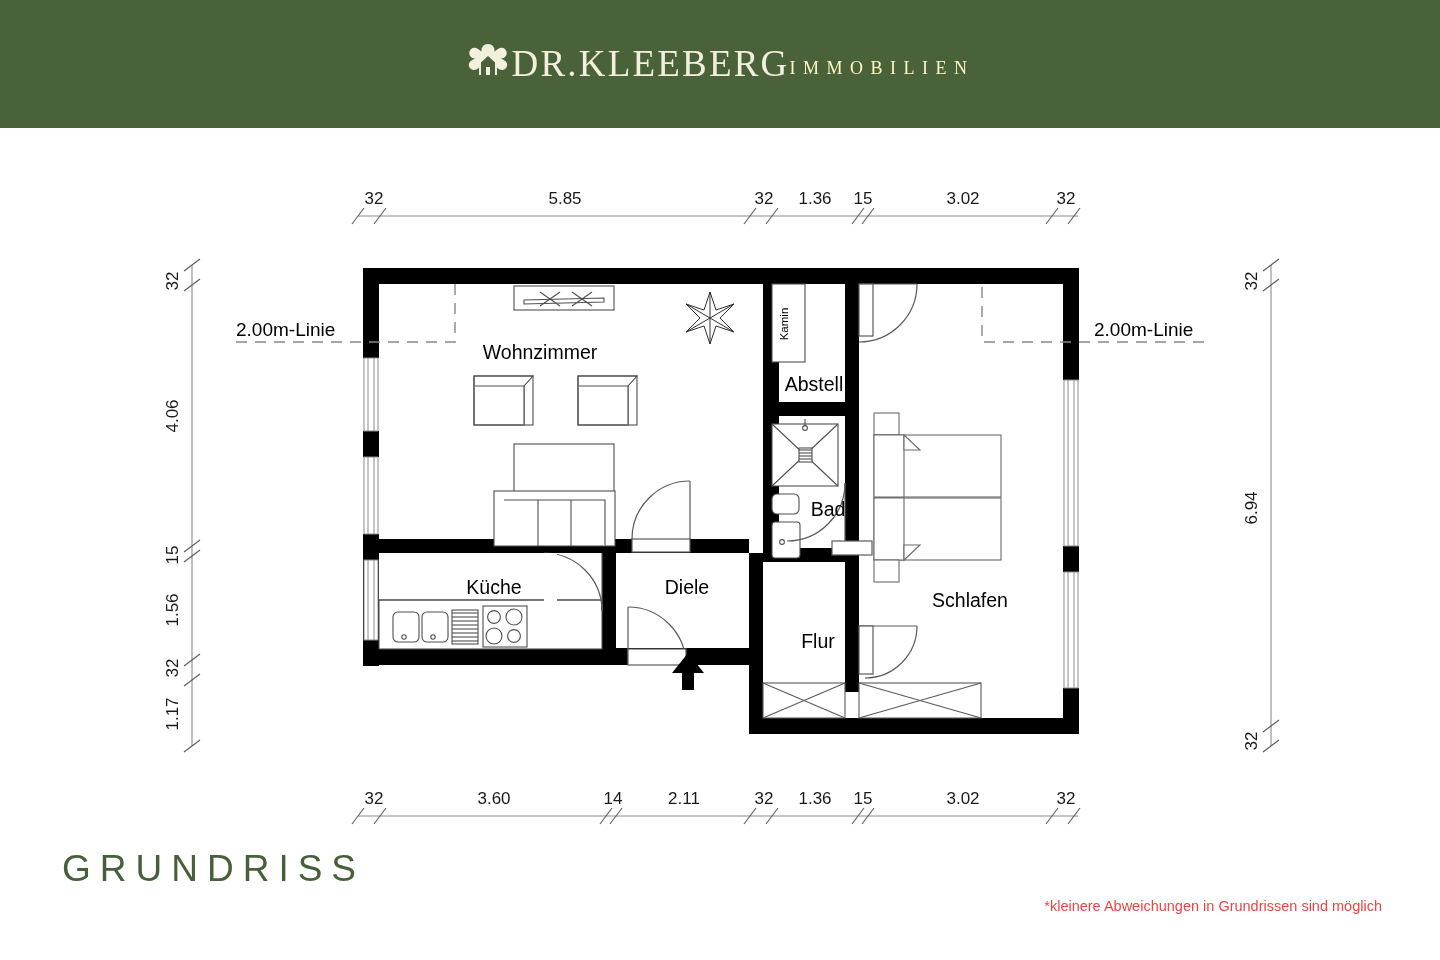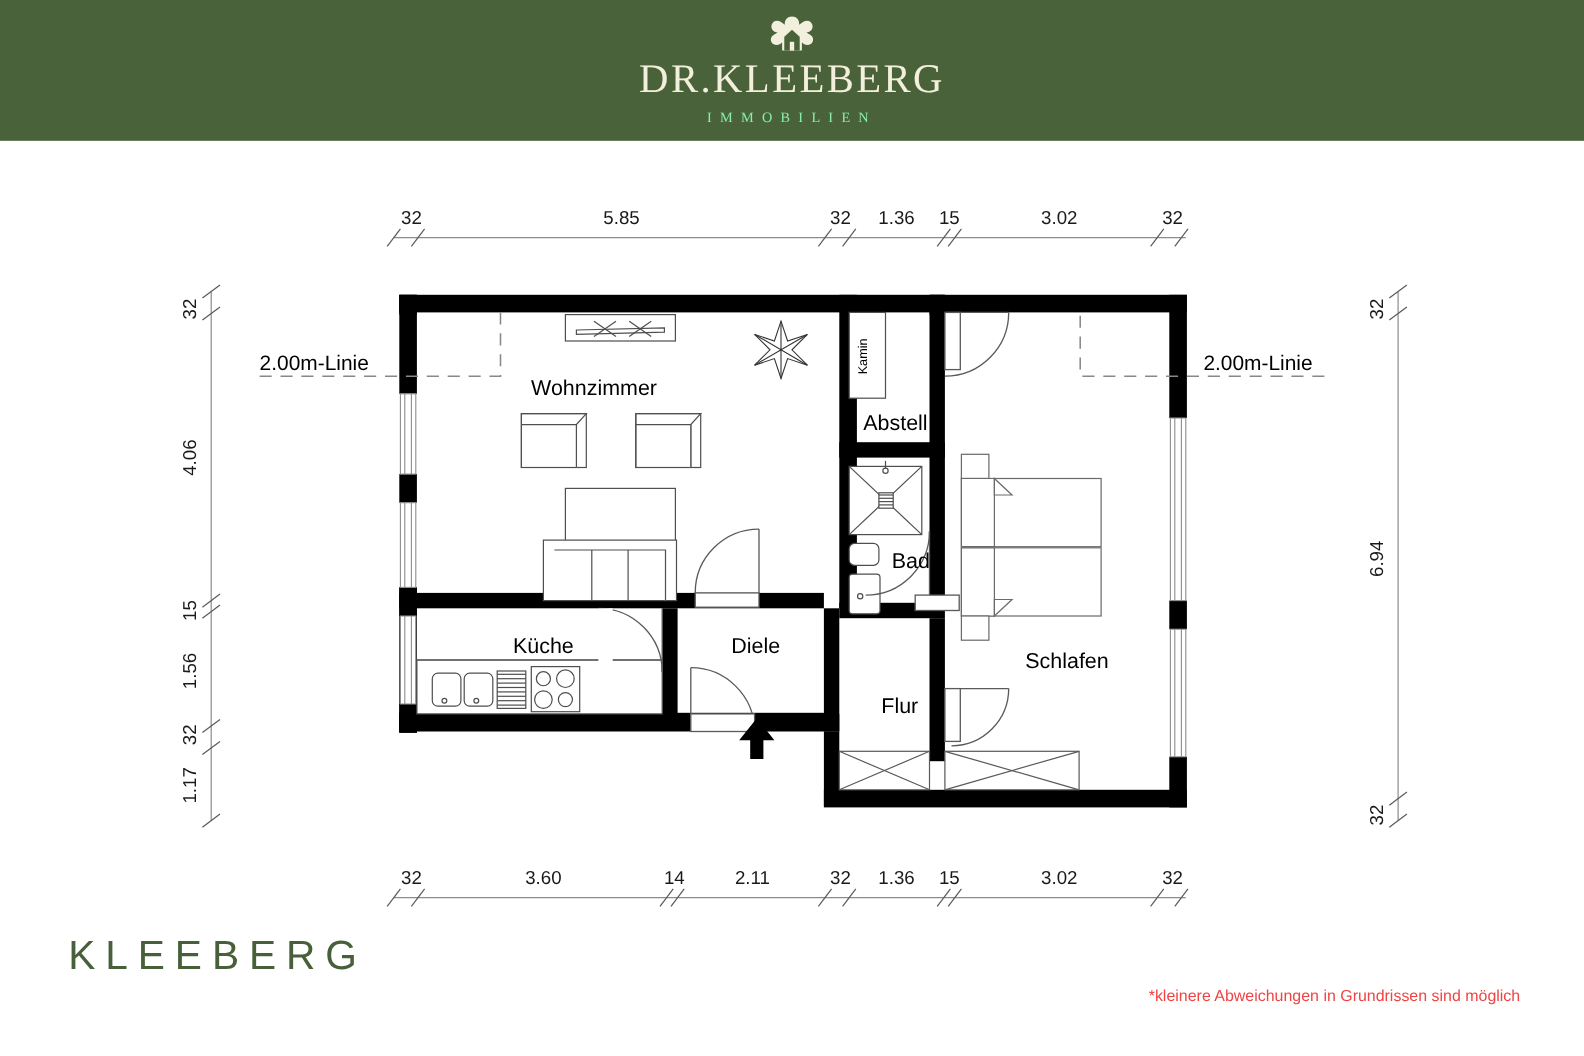--- a/index.html
+++ b/index.html
@@ -8,34 +8,34 @@
     background:#ffffff;
     font-family:"Liberation Sans", sans-serif;
     overflow:hidden;
     position:relative;
   }
 
   
   #header{
     position:absolute;left:0;top:0;width:1440px;height:128px;
     background:#4a623a;
-    display:flex;flex-direction:column;align-items:center;justify-content:center;
+    display:flex;flex-direction:row;align-items:center;justify-content:center;
   }
   #logo-mark{width:46px;height:40px;margin-bottom:2px;}
   #brand-name{
     color:#f2f0dc;
     font-size:37px;
     letter-spacing:2.2px;
     font-family:"Liberation Serif", serif;
     line-height:1;
     margin-top:-2px;
   }
   #brand-sub{
-    color:#86efac;
-    font-size:13px;
+    color:#fef9c3;
+    font-size:18px;
     letter-spacing:7.5px;
     margin-top:8px;
     font-family:"Liberation Serif", serif;
   }
 
   
   #grundriss-title{
     position:absolute;left:62px;top:848px;
     font-size:37px;color:#47603a;letter-spacing:9px;
     font-family:"Liberation Sans", sans-serif;
@@ -395,14 +395,14 @@
   <text class="roomlabel" x="494" y="466" text-anchor="middle">Küche</text>
   <text class="roomlabel" x="687" y="466" text-anchor="middle">Diele</text>
   <text class="roomlabel" x="814" y="263" text-anchor="middle">Abstell</text>
   <text class="roomlabel" x="828" y="388" text-anchor="middle">Bad</text>
   <text class="roomlabel" x="818" y="520" text-anchor="middle">Flur</text>
   <text class="roomlabel" x="970" y="479" text-anchor="middle">Schlafen</text>
 
 </svg>
 </div>
 
-<div id="grundriss-title">KLEEBERG</div>
+<div id="grundriss-title">GRUNDRISS</div>
 <div id="disclaimer">*kleinere Abweichungen in Grundrissen sind möglich</div>
 
 </body></html>

